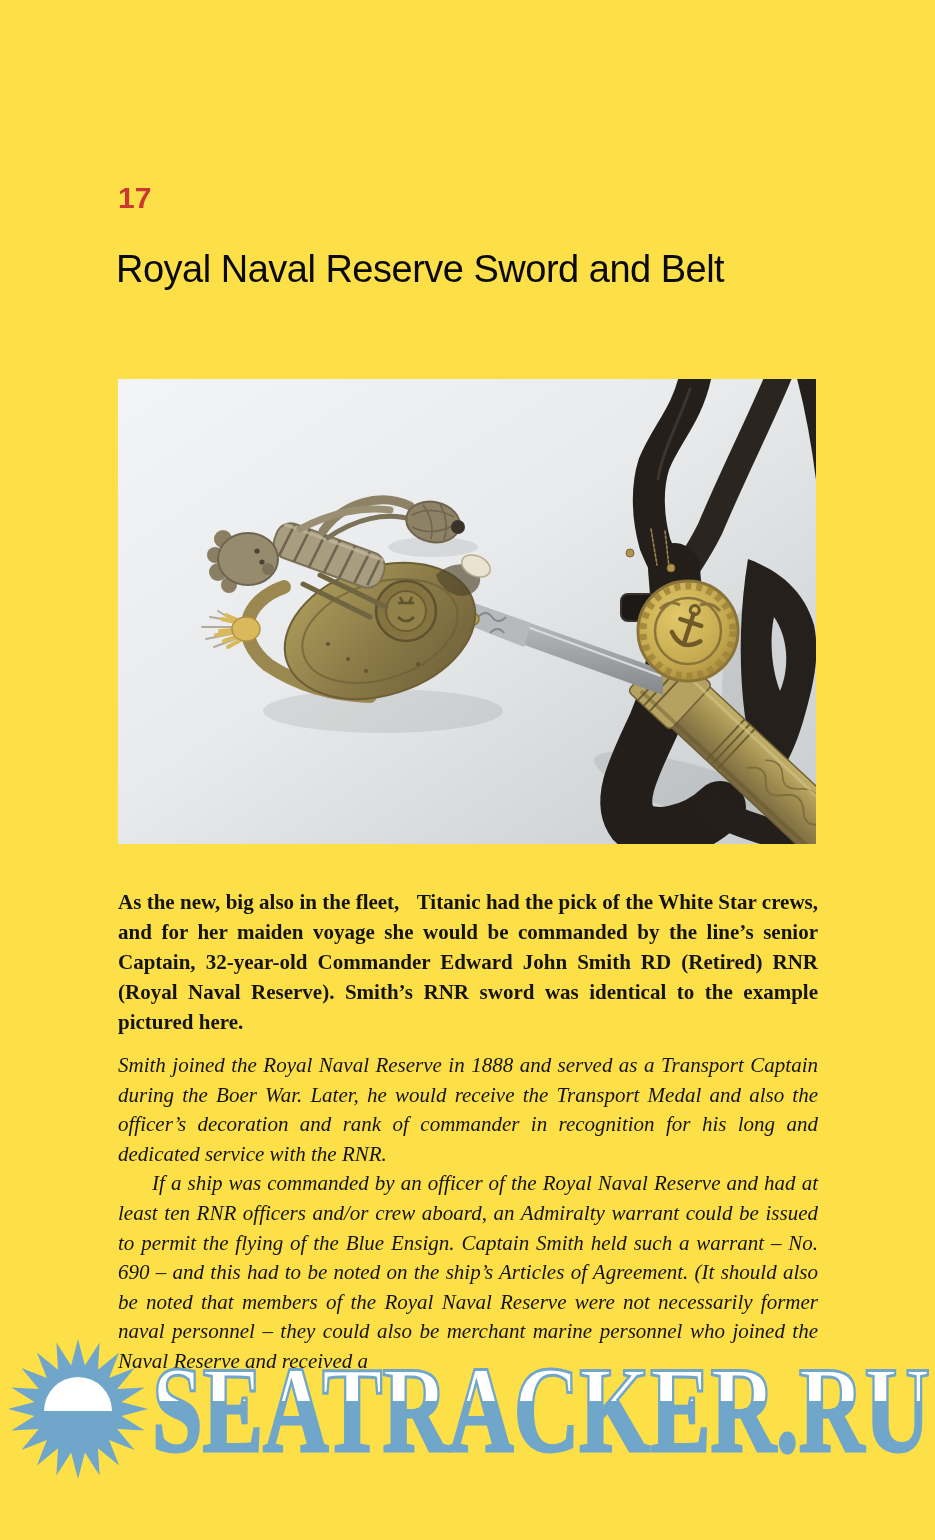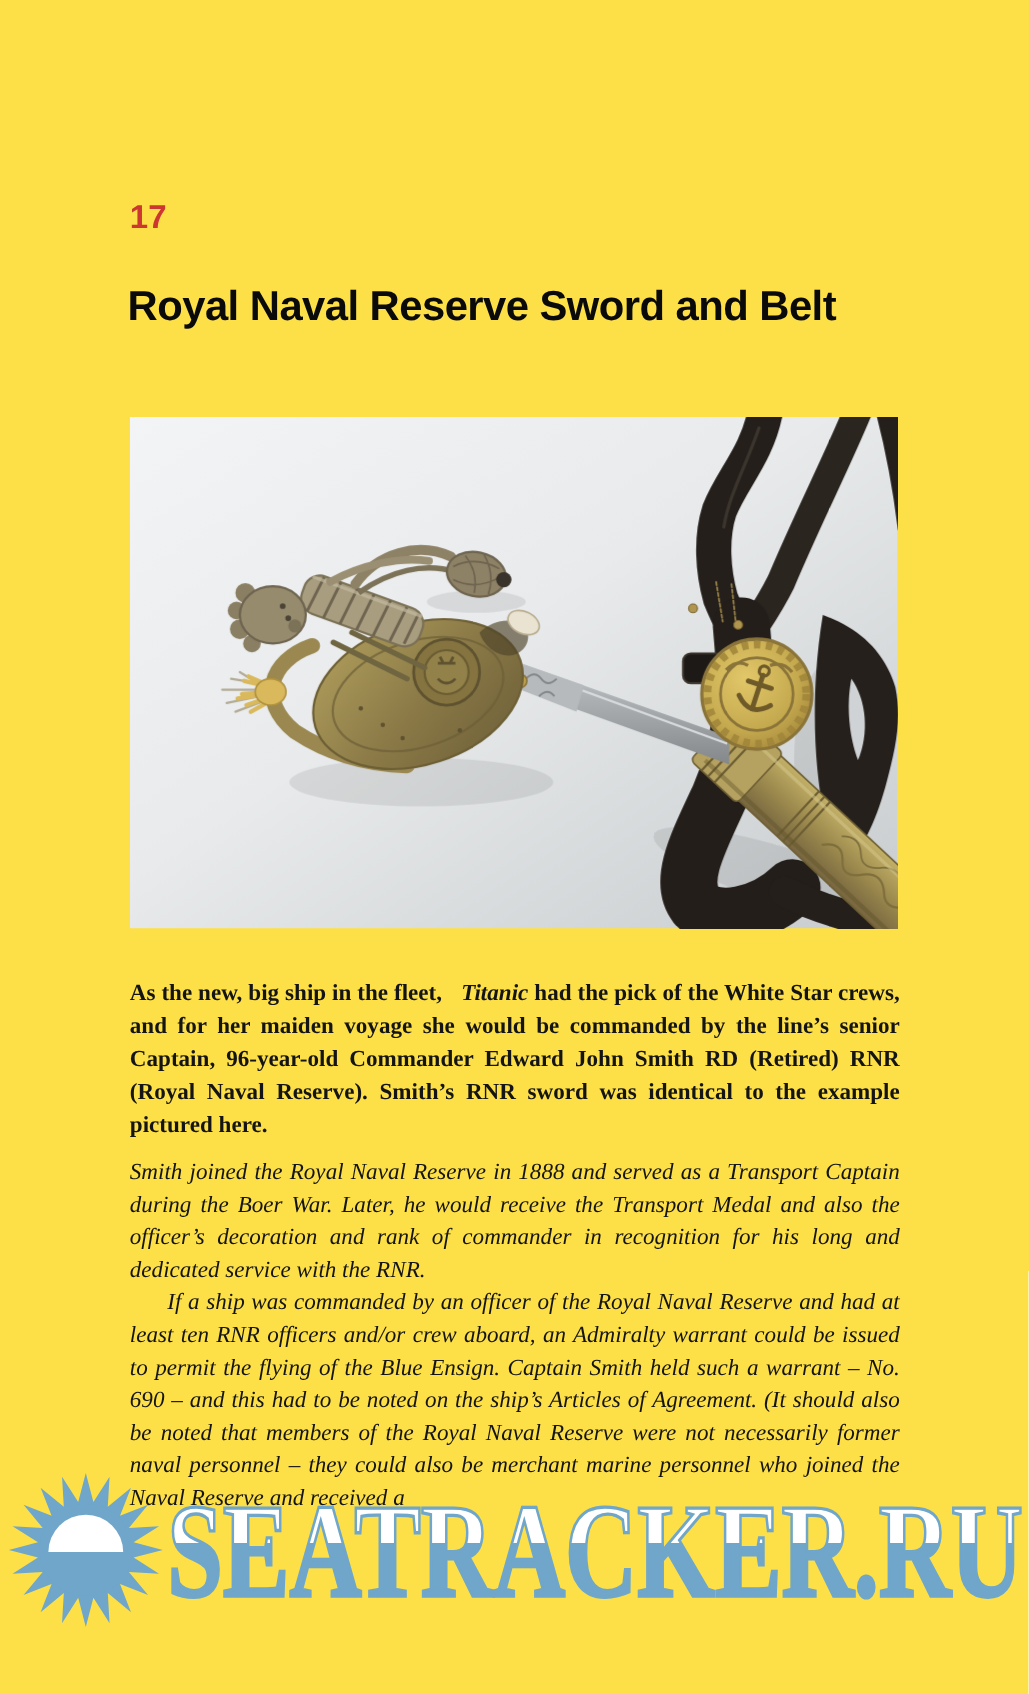--- a/index.html
+++ b/index.html
@@ -6,34 +6,34 @@
   .page{
     position:relative;width:935px;height:1540px;background:#fde047;
     overflow:hidden;font-family:"Liberation Serif",serif;color:#141414;
   }
   .chapter-num{
     position:absolute;left:118px;top:182px;
     font-family:"Liberation Sans",sans-serif;font-weight:bold;
     font-size:30px;line-height:32px;color:#cd3731;
   }
   .page-title{
-    position:absolute;left:116px;top:232px;width:760px;
-    font-family:"Liberation Sans",sans-serif;font-weight:bold;
+    position:absolute;left:116px;top:222px;width:760px;
+    font-family:"Liberation Sans",sans-serif;font-weight:normal;
     font-size:38px;line-height:44px;letter-spacing:-0.5px;color:#0a0a0a;
   }
   .photo{
     position:absolute;left:118px;top:379px;width:698px;height:465px;
   }
   .photo svg{display:block;}
   .lead{
     position:absolute;left:118px;top:866px;width:700px;
     font-weight:bold;font-size:21px;line-height:30px;
     text-align:justify;
   }
-  .lead .italic{font-style:italic;margin-left:12px;}
+  .lead .italic{margin-left:12px;}
   .body-text{
     position:absolute;left:118px;top:1051px;width:700px;
     font-size:21px;line-height:29.6px;text-align:justify;
   }
   .body-text p{margin:0;font-style:italic;}
   .body-text p.indented{text-indent:34px;}
   .watermark{
     position:absolute;left:0;top:1333px;width:935px;height:152px;
   }
 </style>
@@ -186,21 +186,21 @@
           <path d="M0,-18 V14"></path>
           <path d="M-11,-9 H11"></path>
           <path d="M-15,6 Q0,22 15,6"></path>
           <circle cx="0" cy="-22" r="4.5" stroke-width="3"></circle>
         </g>
         <path d="M-28,-22 q10,-10 20,-4 M12,-26 q12,-4 20,6" stroke="#8a7439" stroke-width="3" fill="none"></path>
       </g>
     </svg>
   </div>
 
-  <p class="lead"><span>As the new, big ship in the fleet, </span><span class="italic">Titanic</span><span> had the pick of the White Star crews, and for her maiden voyage she would be commanded by the line’s senior Captain, 96-year-old Commander Edward John Smith RD (Retired) RNR (Royal Naval Reserve). Smith’s RNR sword was identical to the example pictured here.</span></p>
+  <p class="lead"><span>As the new, big also in the fleet, </span><span class="italic">Titanic</span><span> had the pick of the White Star crews, and for her maiden voyage she would be commanded by the line’s senior Captain, 32-year-old Commander Edward John Smith RD (Retired) RNR (Royal Naval Reserve). Smith’s RNR sword was identical to the example pictured here.</span></p>
 
   <div class="body-text">
     <p>Smith joined the Royal Naval Reserve in 1888 and served as a Transport Captain during the Boer War. Later, he would receive the Transport Medal and also the officer’s decoration and rank of commander in recognition for his long and dedicated service with the RNR.</p>
     <p class="indented">If a ship was commanded by an officer of the Royal Naval Reserve and had at least ten RNR officers and/or crew aboard, an Admiralty warrant could be issued to permit the flying of the Blue Ensign. Captain Smith held such a warrant – No. 690 – and this had to be noted on the ship’s Articles of Agreement. (It should also be noted that members of the Royal Naval Reserve were not necessarily former naval personnel – they could also be merchant marine personnel who joined the Naval Reserve and received a</p>
   </div>
 
   <div class="watermark">
     <svg width="935" height="152" viewBox="0 0 935 152" xmlns="http://www.w3.org/2000/svg">
       <defs>
         <linearGradient id="splitGrad" x1="0" y1="0" x2="0" y2="1">

